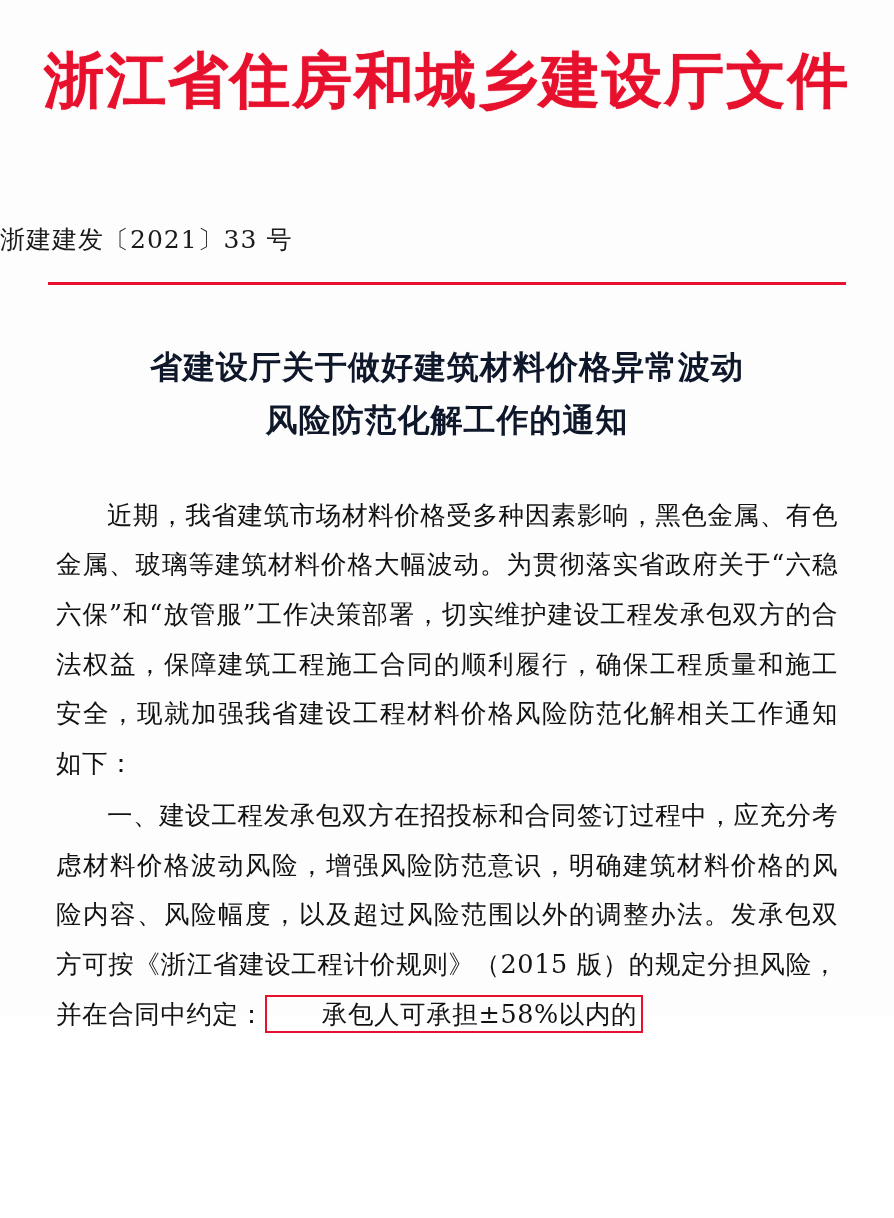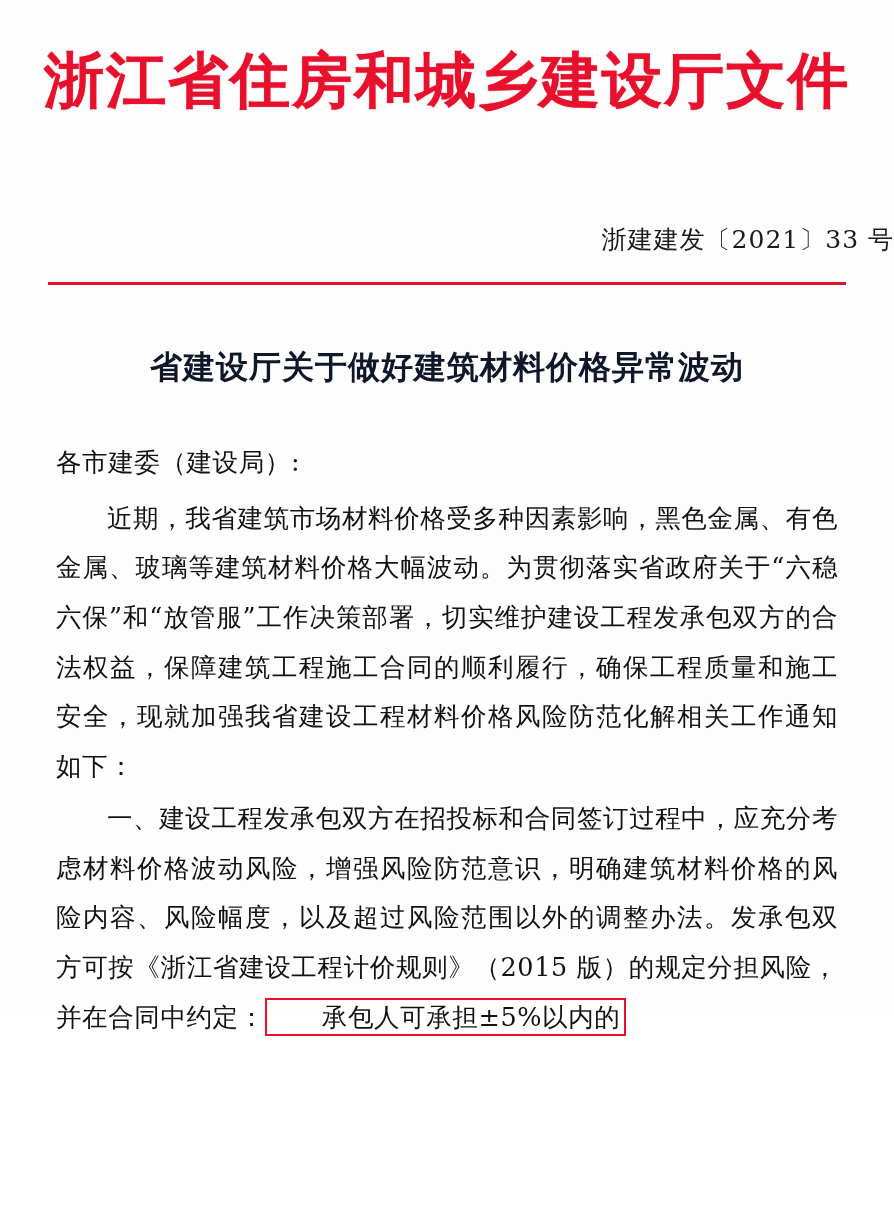--- a/index.html
+++ b/index.html
@@ -34,21 +34,21 @@
     font-weight: bold;
     font-size: 60px;
     letter-spacing: 2px;
     line-height: 1.15;
     text-shadow: 0 0 1px #e8112d;
     white-space: nowrap;
   }
 
   
   .doc-number {
-    text-align: right;
+    text-align: left;
     font-size: 25px;
     color: #1a1a1a;
     margin-top: 108px;
     letter-spacing: 1px;
     font-family: "DejaVu Serif", "Liberation Serif", serif;
   }
 
   
   .red-rule {
     margin: 26px 48px 0 48px;
@@ -103,21 +103,21 @@
   <div class="masthead">
     <div class="masthead-title">浙江省住房和城乡建设厅文件</div>
   </div>
 
   <div class="doc-number">浙建建发〔2021〕33 号</div>
 
   <div class="red-rule"></div>
 
   <div class="doc-title">
     <span class="line">省建设厅关于做好建筑材料价格异常波动</span>
+    <span class="line">风险防范化解工作的通知</span>
   </div>
 
   <div class="body-text">
-    <p class="para salutation">各市建委（建设局）:</p>
     <p class="para indent">近期，我省建筑市场材料价格受多种因素影响，黑色金属、有色金属、玻璃等建筑材料价格大幅波动。为贯彻落实省政府关于“六稳六保”和“放管服”工作决策部署，切实维护建设工程发承包双方的合法权益，保障建筑工程施工合同的顺利履行，确保工程质量和施工安全，现就加强我省建设工程材料价格风险防范化解相关工作通知如下：</p>
-    <p class="para indent clip-last"><span>一、建设工程发承包双方在招投标和合同签订过程中，应充分考虑材料价格波动风险，增强风险防范意识，明确建筑材料价格的风险内容、风险幅度，以及超过风险范围以外的调整办法。发承包双方可按《浙江省建设工程计价规则》（2015 版）的规定分担风险，并在合同中约定：</span><span class="highlight-box">承包人可承担±5%以内的</span></p>
+    <p class="para indent clip-last"><span>一、建设工程发承包双方在招投标和合同签订过程中，应充分考虑材料价格波动风险，增强风险防范意识，明确建筑材料价格的风险内容、风险幅度，以及超过风险范围以外的调整办法。发承包双方可按《浙江省建设工程计价规则》（2015 版）的规定分担风险，并在合同中约定：</span><span class="highlight-box">承包人可承担±58%以内的</span></p>
   </div>
 
 </div>
 
 </body></html>

